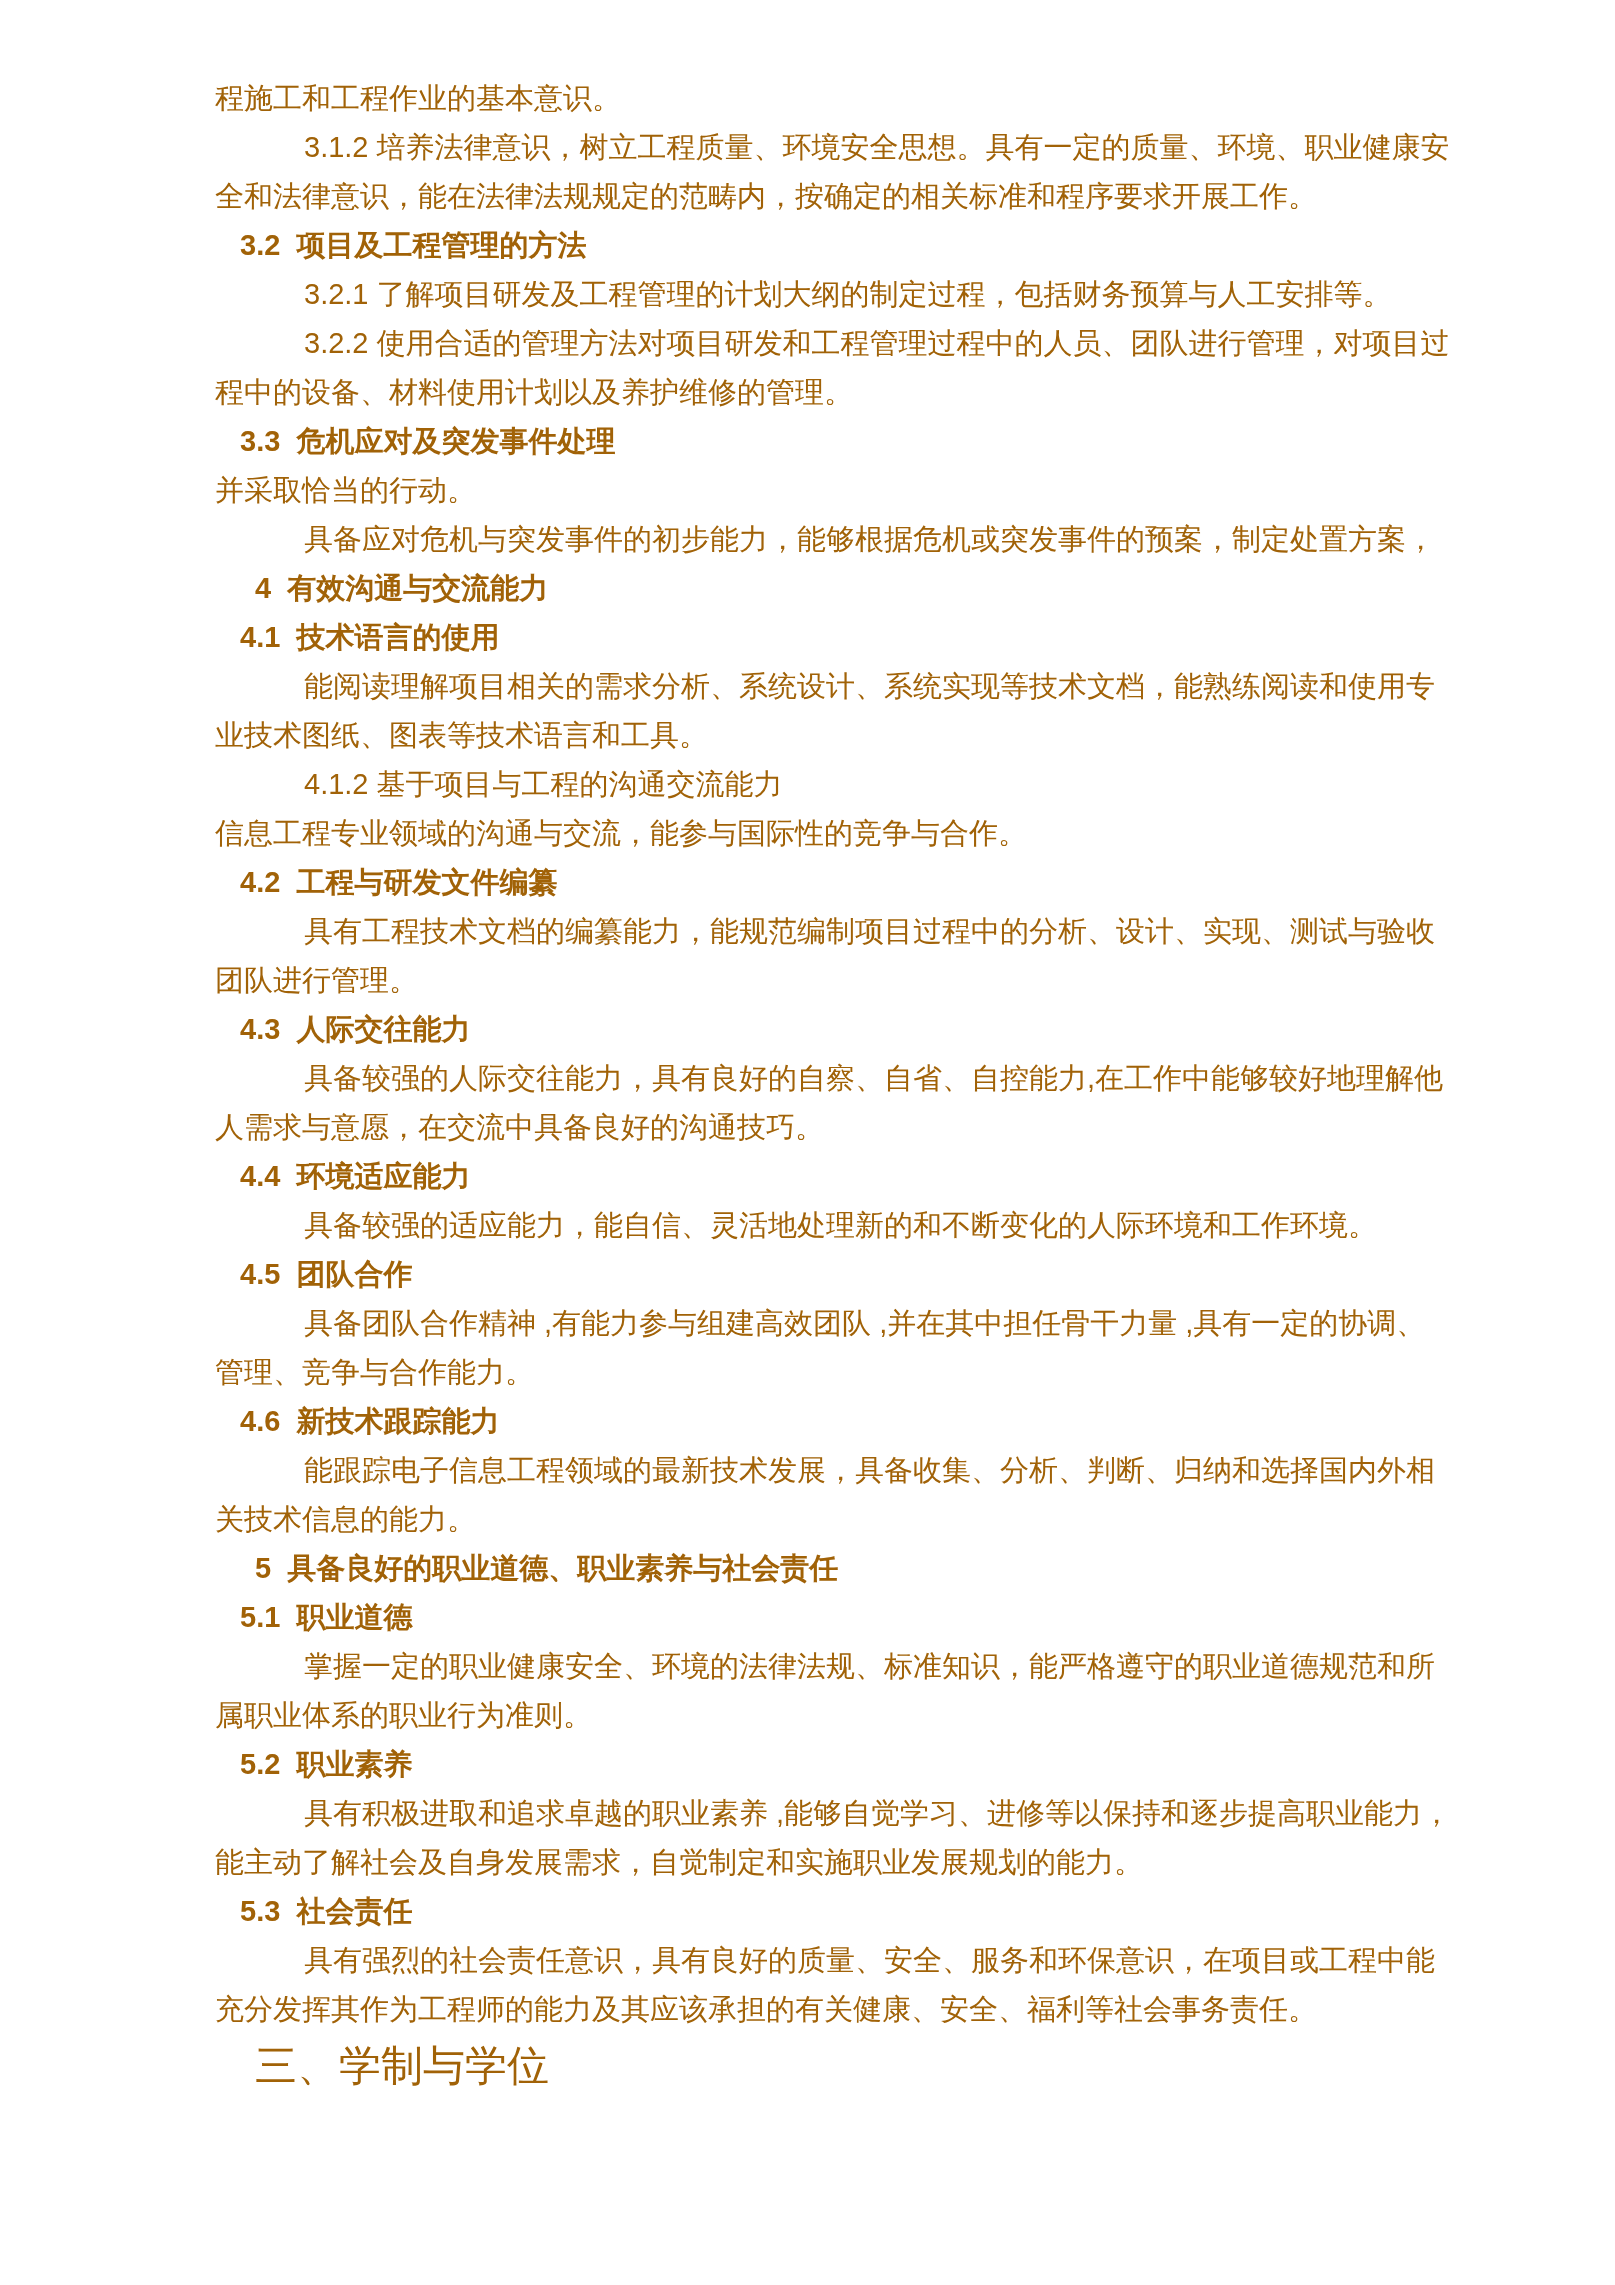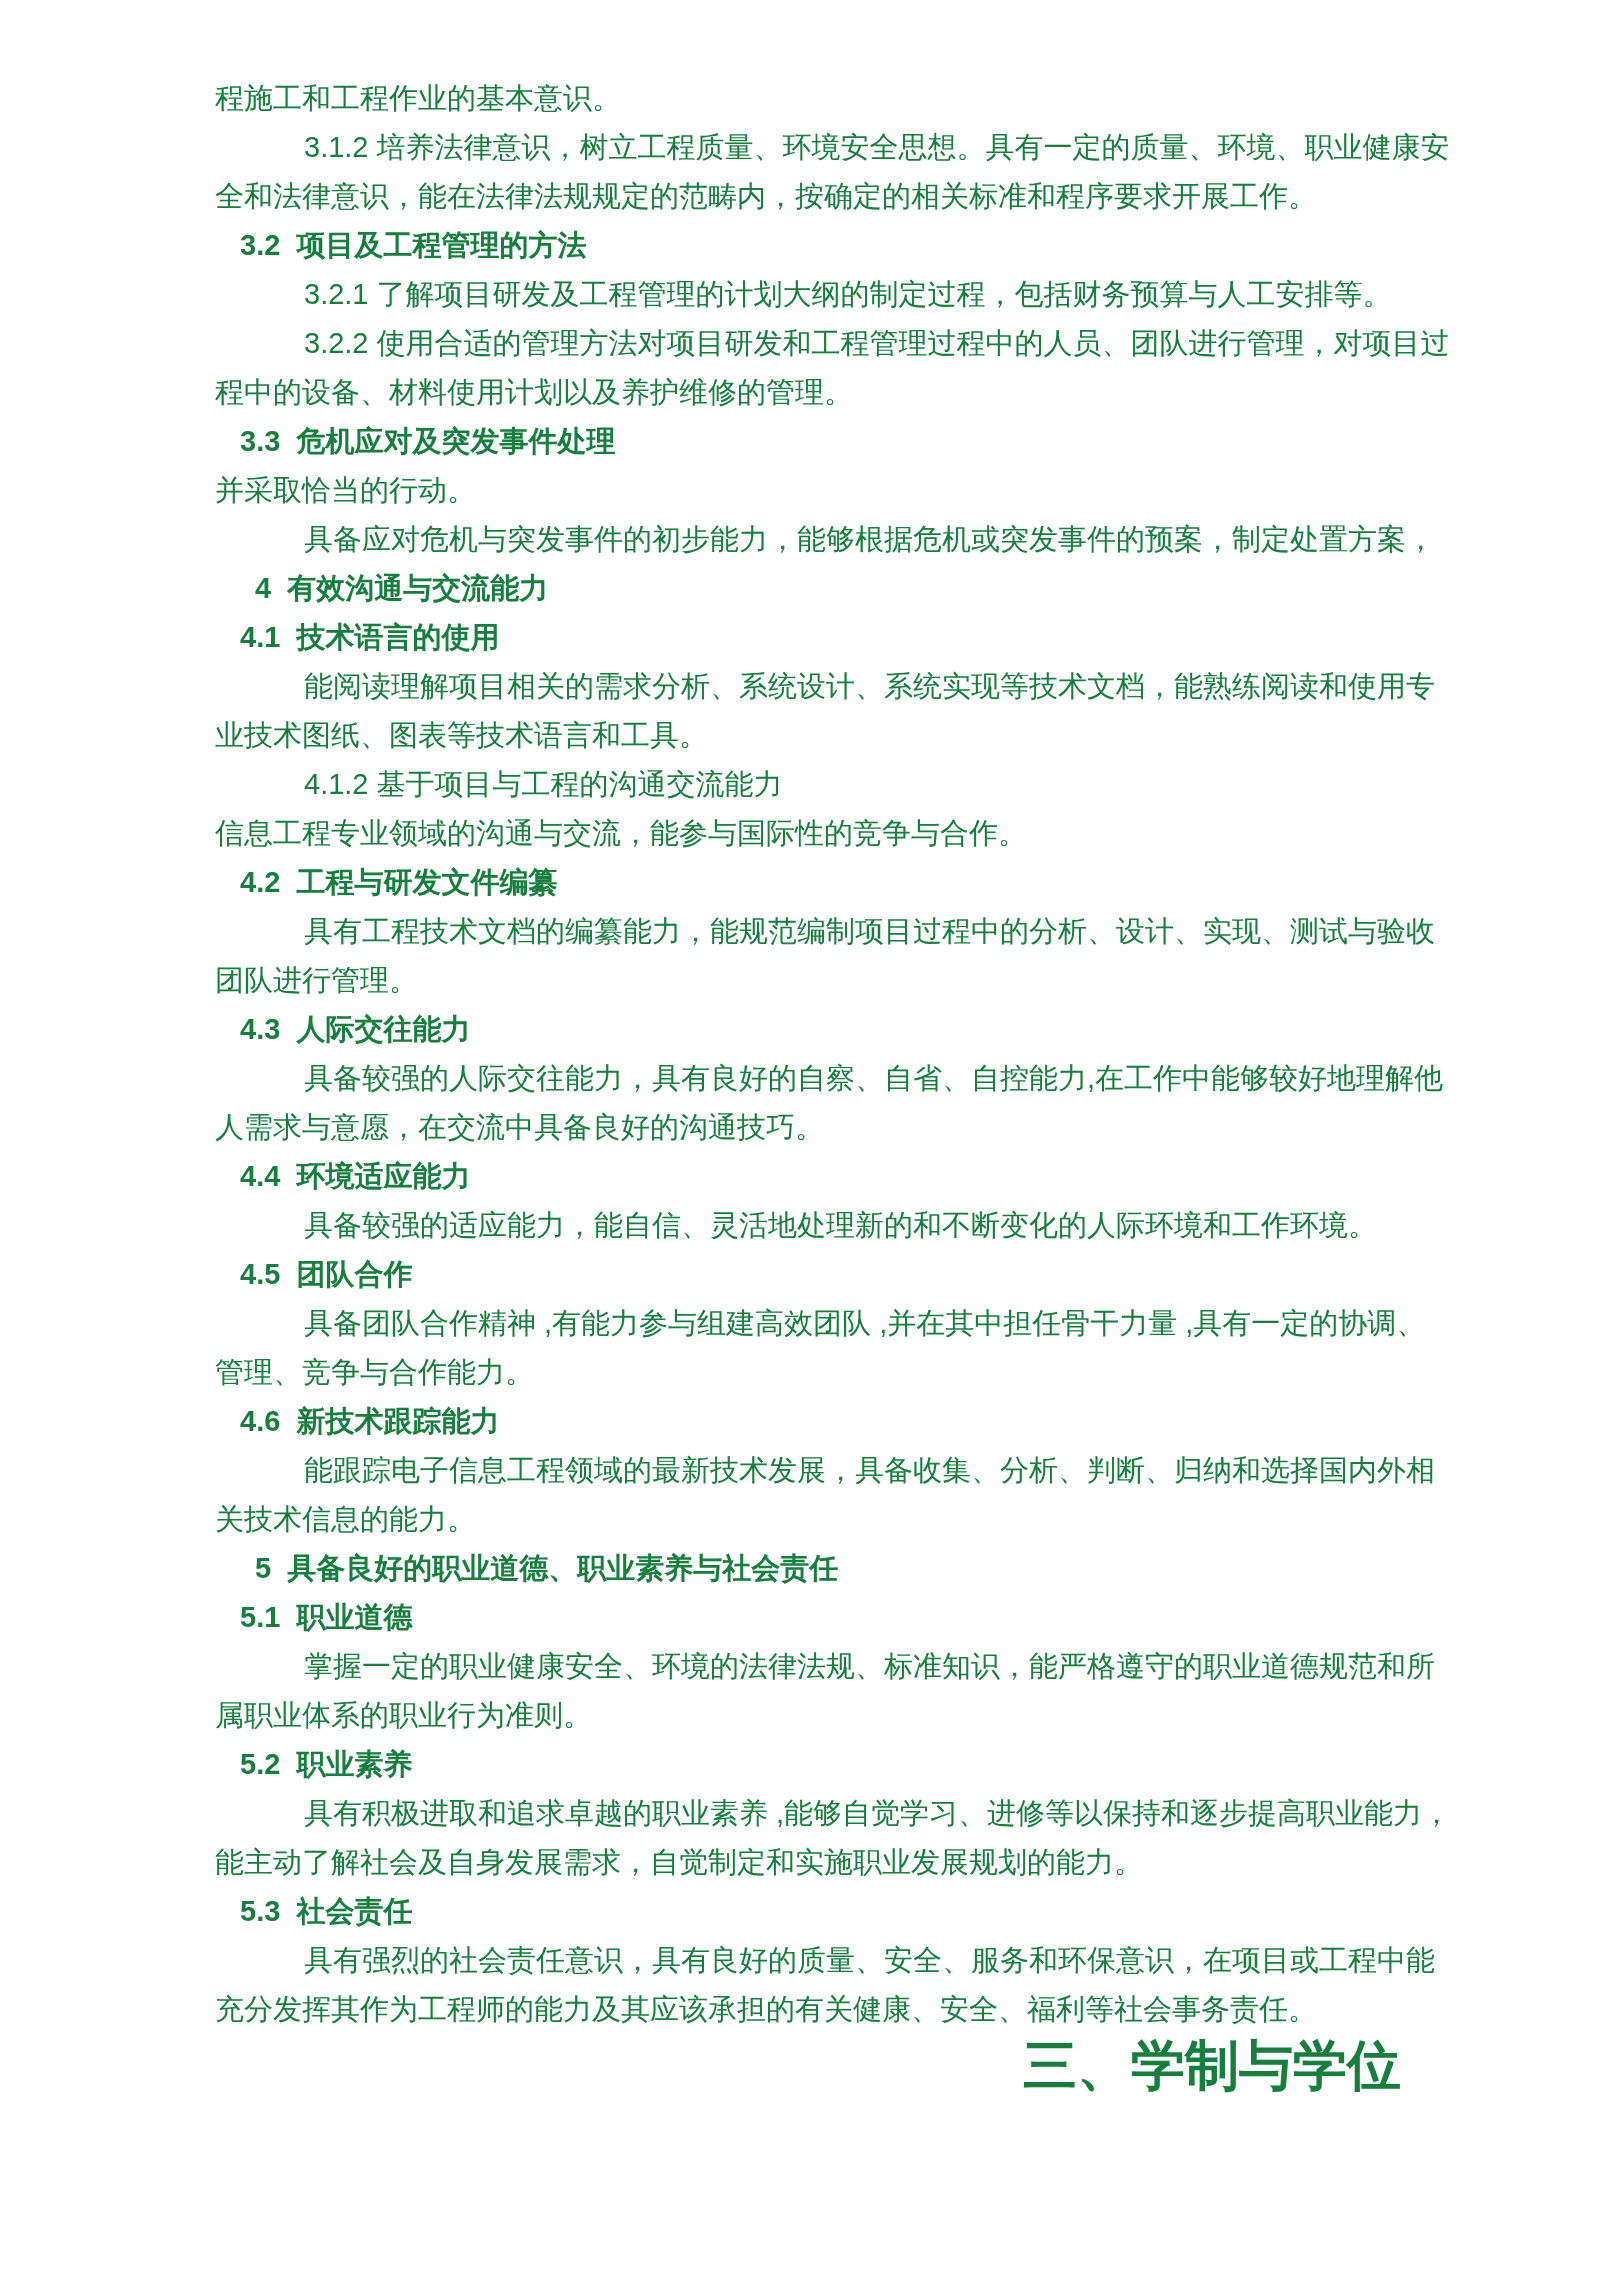--- a/index.html
+++ b/index.html
@@ -5,46 +5,45 @@
   html, body { margin: 0; padding: 0; background: #ffffff; }
   .page {
     position: relative;
     width: 1616px;
     height: 2285px;
     background: #ffffff;
     box-sizing: border-box;
     padding: 74px 215px 0 215px;
     font-family: "Liberation Sans", sans-serif;
     font-size: 29px;
-    color: #15803d;
+    color: #a16207;
     overflow: hidden;
   }
   .line {
     height: 49px;
     line-height: 49px;
     white-space: pre;
     font-kerning: none;
     margin-left: 40px;
   }
   .h1   { font-weight: 700; }
   .h2   { font-weight: 700; margin-left: 25px; }
   .p3   { margin-left: 89px; }
   .cont { margin-left: 0; }
   .just {
     white-space: nowrap;
     text-align: justify;
     text-align-last: justify;
   }
   .title {
-    font-weight: 700;
-    font-size: 54px;
+    font-weight: 400;
+    font-size: 42px;
     height: 63px;
     line-height: 63px;
     white-space: pre;
-    text-align: right;
   }
 </style>
 </head>
 <body>
 
 <div class="page">
   <div class="line cont">程施工和工程作业的基本意识。</div>
   <div class="line p3 just">3.1.2 培养法律意识，树立工程质量、环境安全思想。具有一定的质量、环境、职业健康安</div>
   <div class="line cont">全和法律意识，能在法律法规规定的范畴内，按确定的相关标准和程序要求开展工作。</div>
   <div class="line h2">3.2&nbsp; 项目及工程管理的方法</div>

